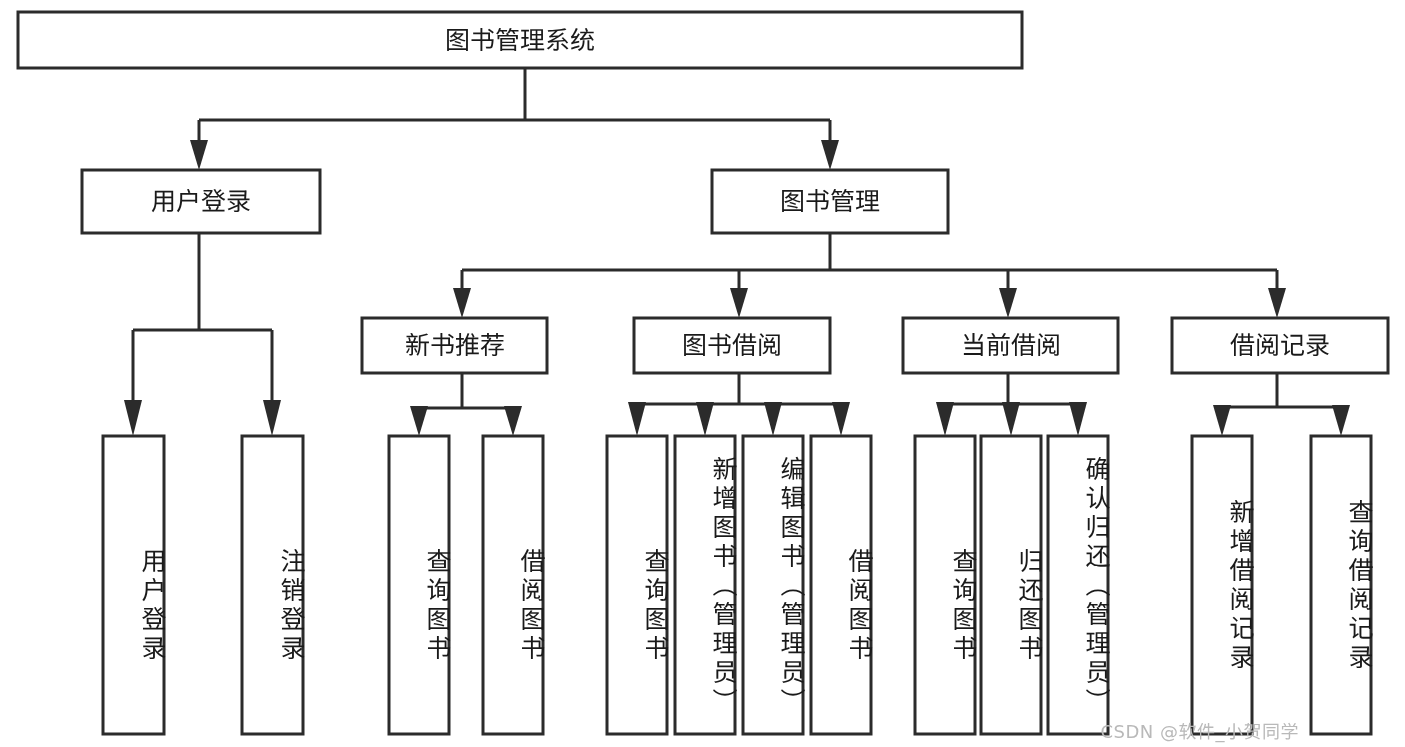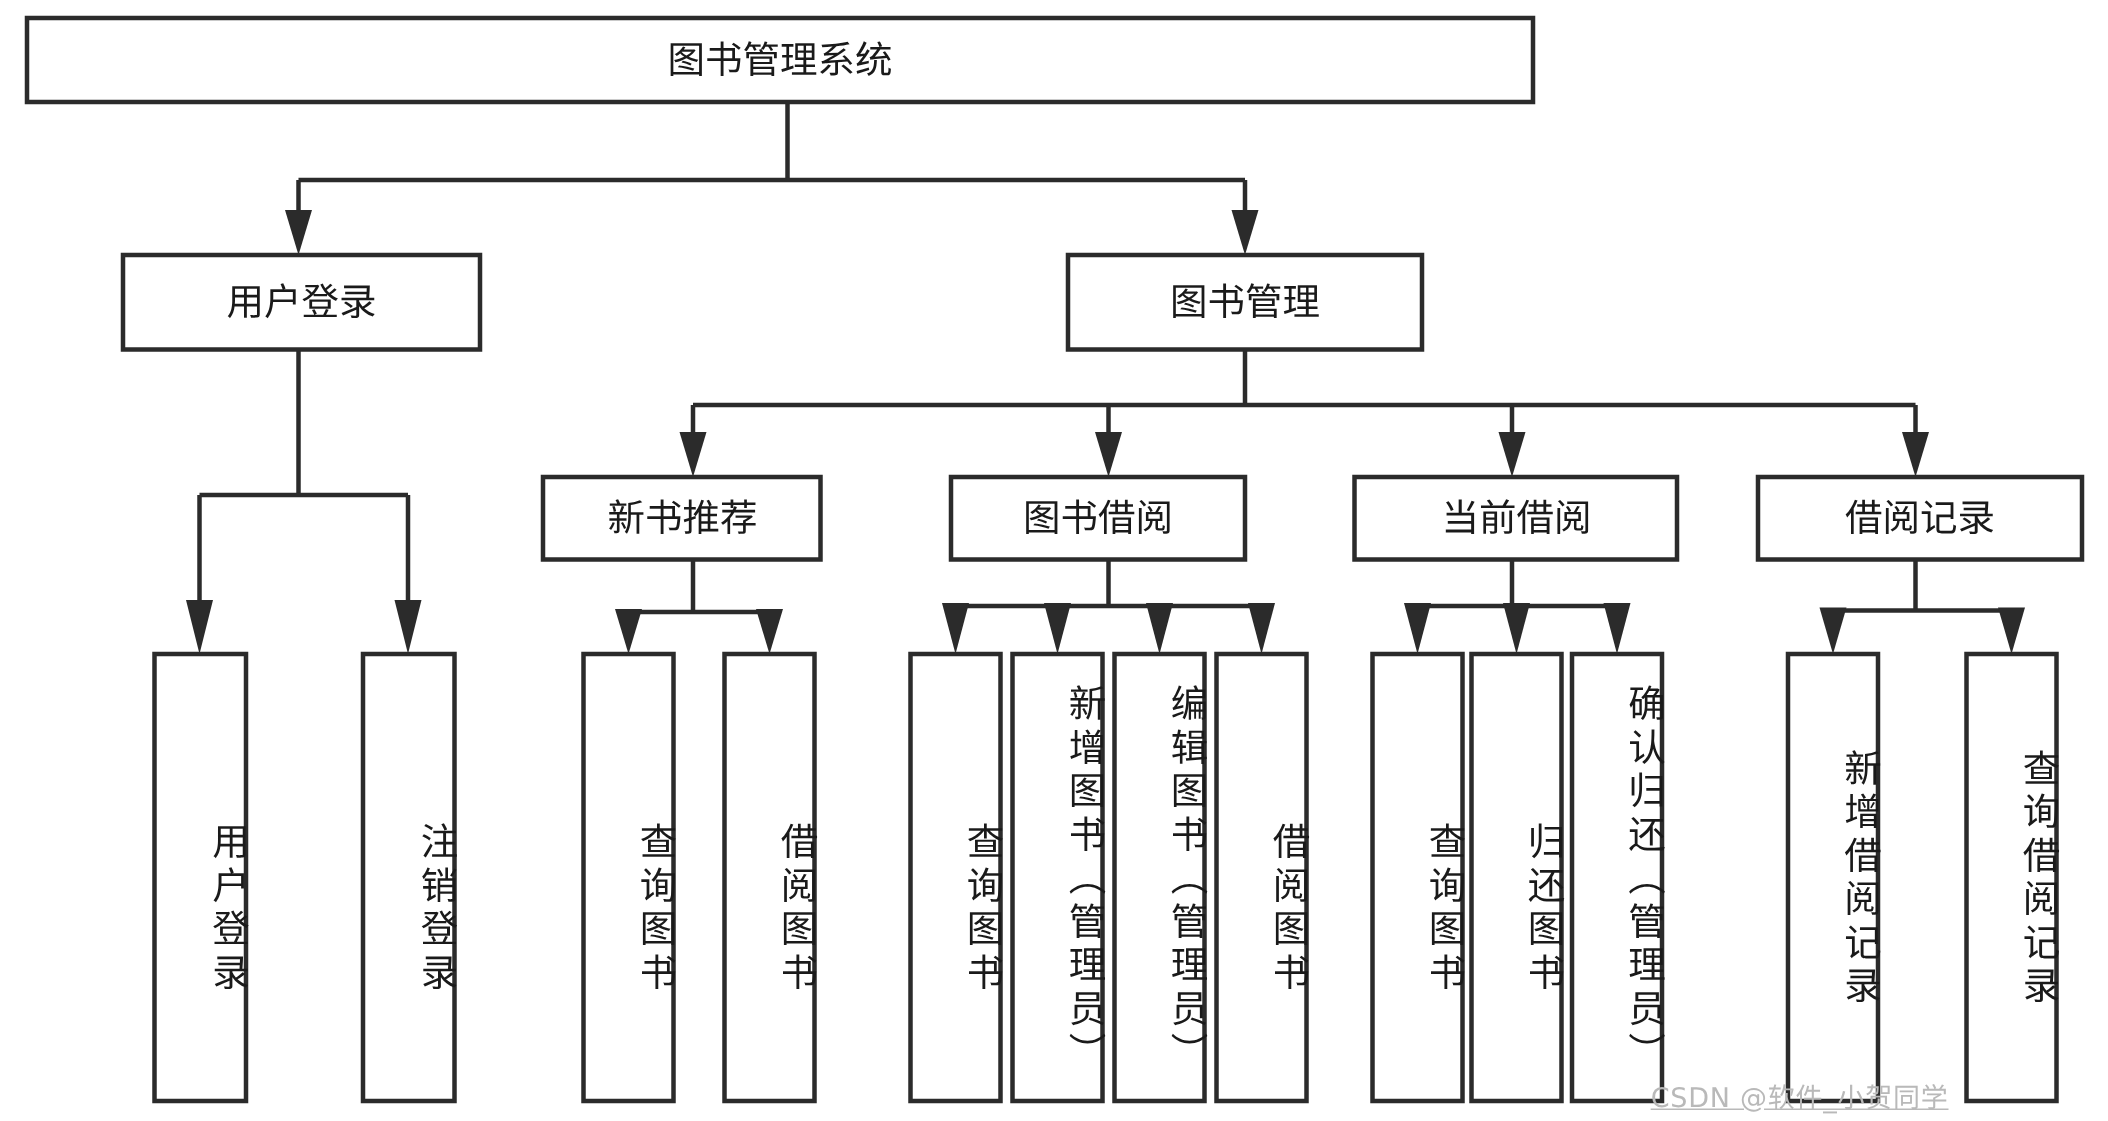--- a/index.html
+++ b/index.html
@@ -70,21 +70,20 @@
   }
   #watermark {
     position: absolute;
     right: 10px;
     bottom: 4px;
     font-family: "DejaVu Sans", "Liberation Sans", sans-serif;
     font-size: 18px;
     color: #b9b9b9;
     letter-spacing: 0.5px;
     white-space: nowrap;
-    text-decoration: underline;
   }
 </style>
 </head>
 <body>
 
 <div id="diagram-root">
 
   <svg id="flow-svg" viewBox="0 0 1405 747">
 
     <g>

